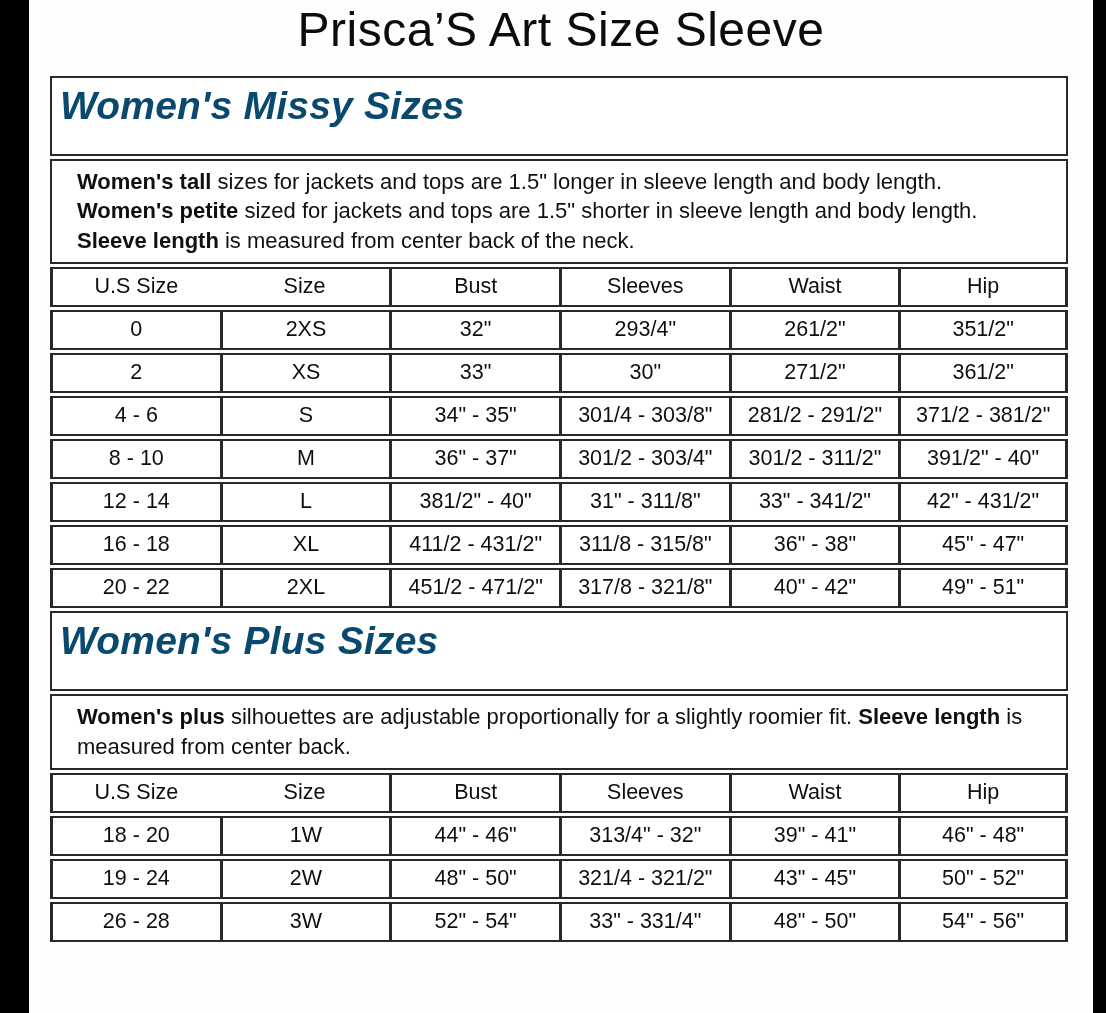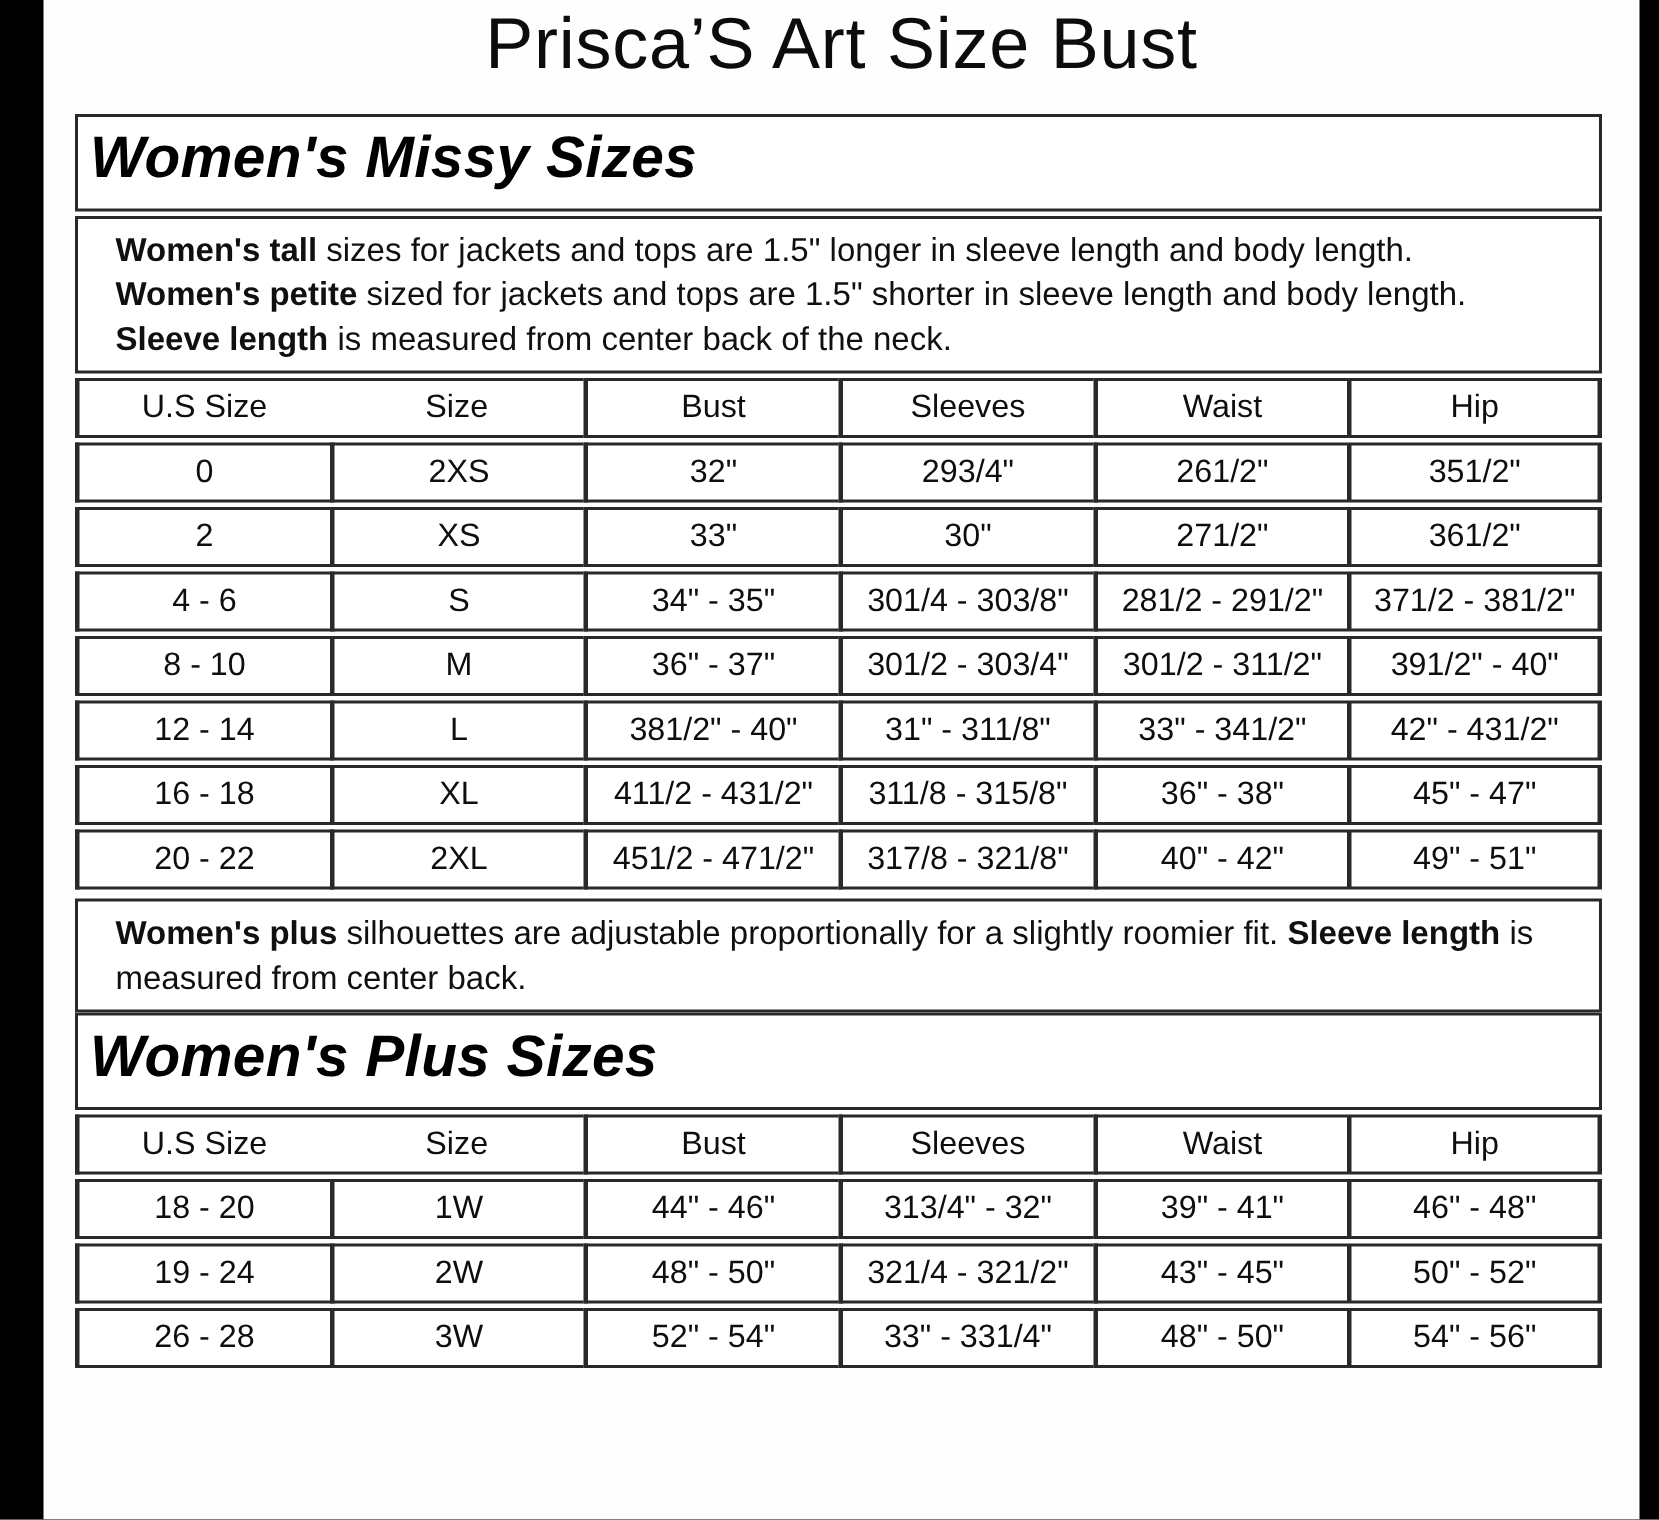--- a/index.html
+++ b/index.html
@@ -50,22 +50,22 @@
     border: 2px solid #2b2b2b;
     background: #fefefe;
     box-sizing: border-box;
   }
   .gap { margin-top: 3px; }
   .section-heading {
     font-style: italic;
     font-weight: bold;
     font-size: 39px;
     letter-spacing: 0.2px;
-    padding: 6px 8px 11px 8px;
-    color: #000000;
+    padding: 6px 8px 26px 8px;
+    color: #0c4a6e;
   }
   .notes {
     padding: 6px 9px 7px 25px;
     font-size: 22px;
     line-height: 1.34;
     color: #121212;
   }
   .note-line span.b { font-weight: bold; }
   table.size-table {
     width: 100%;
@@ -97,21 +97,21 @@
   table.size-table thead th:nth-child(2) { border-left: 0; }
 </style>
 </head>
 <body>
 
 <div class="page">
   <div class="edge-bar left"></div>
   <div class="edge-bar right"></div>
 
   <div class="content">
-    <div class="title">Prisca’S Art Size Bust</div>
+    <div class="title">Prisca’S Art Size Sleeve</div>
 
     <div class="chart">
 
       <div class="box section-heading">Women's Missy Sizes</div>
       <div class="box notes gap">
           <div class="note-line"><span class="b">Women's tall</span><span> sizes for jackets and tops are 1.5" longer in sleeve length and body length.</span></div>
           <div class="note-line"><span class="b">Women's petite</span><span> sized for jackets and tops are 1.5" shorter in sleeve length and body length.</span></div>
           <div class="note-line"><span class="b">Sleeve length</span><span> is measured from center back of the neck.</span></div>
         </div>
       <table class="size-table">
@@ -178,24 +178,24 @@
               <td>20 - 22</td>
               <td>2XL</td>
               <td>451/2 - 471/2"</td>
               <td>317/8 - 321/8"</td>
               <td>40" - 42"</td>
               <td>49" - 51"</td>
             </tr>
           </tbody>
         </table>
 
+      <div class="box section-heading">Women's Plus Sizes</div>
       <div class="box notes gap">
           <div class="note-line"><span class="b">Women's plus</span><span> silhouettes are adjustable proportionally for a slightly roomier fit. </span><span class="b">Sleeve length</span><span> is measured from center back.</span></div>
         </div>
-      <div class="box section-heading">Women's Plus Sizes</div>
       <table class="size-table">
           <thead>
             <tr>
               <th>U.S Size</th>
               <th>Size</th>
               <th>Bust</th>
               <th>Sleeves</th>
               <th>Waist</th>
               <th>Hip</th>
             </tr>

